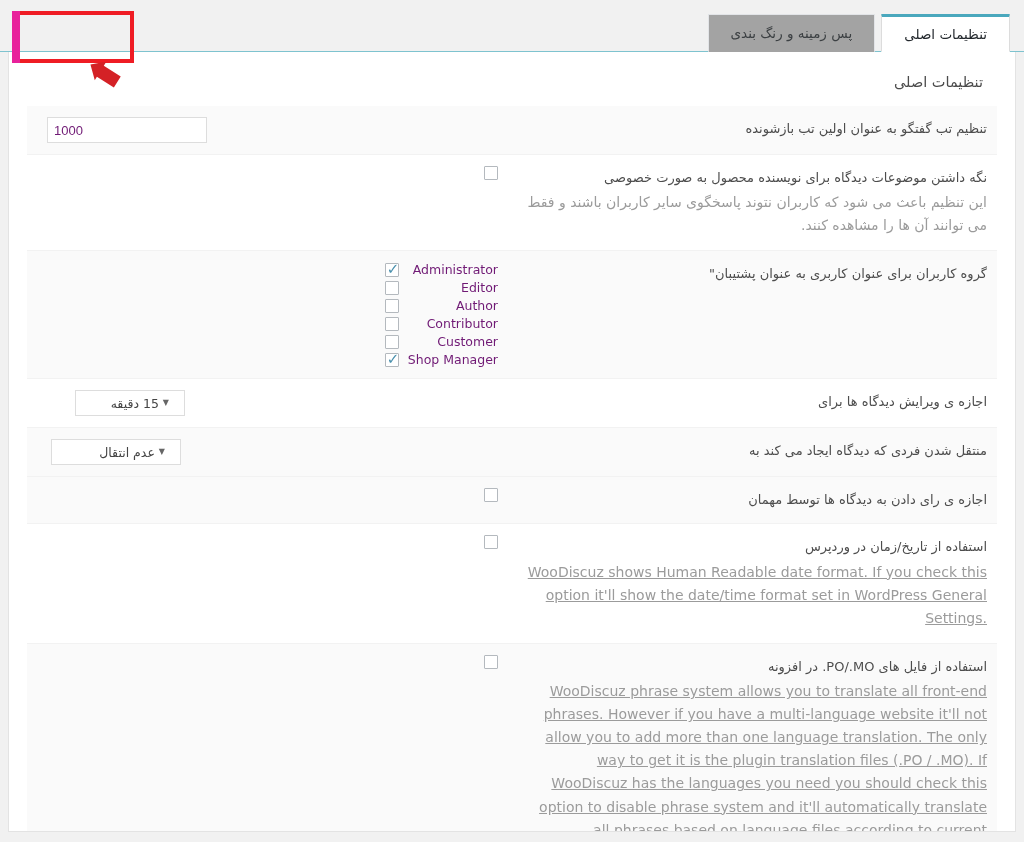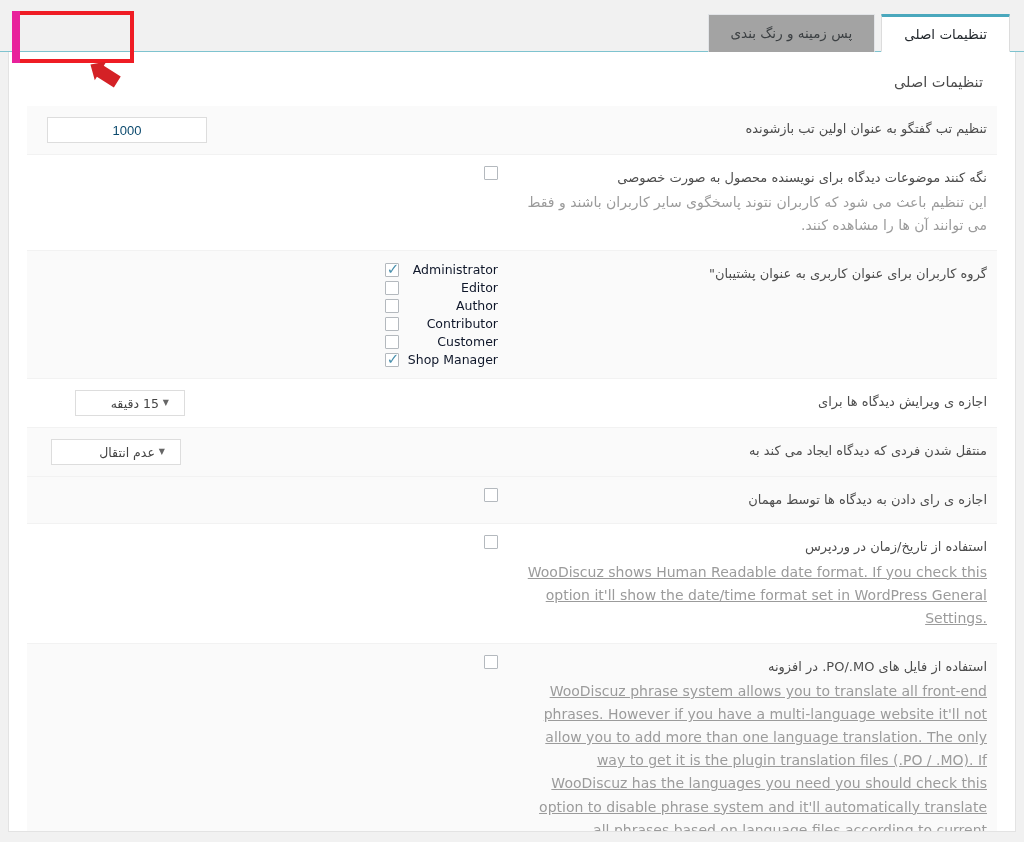--- a/index.html
+++ b/index.html
@@ -128,22 +128,22 @@
   .label-desc.rtl { direction: rtl; text-align: right; }
 
   
   input.text-input {
     width: 160px;
     height: 26px;
     padding: 2px 6px;
     border: 1px solid #dddddd;
     background: #fff;
     font-size: 13px;
-    color: #0c4a6e;
-    text-align: center;
+    color: #701a75;
+    text-align: left;
     direction: ltr;
     border-radius: 0;
     outline: none;
   }
 
   .cbox {
     display: inline-block;
     width: 14px; height: 14px;
     border: 1px solid #b4b9be;
     background: #fff;
@@ -180,21 +180,21 @@
   .role-row {
     display: flex;
     flex-direction: row-reverse;
     align-items: center;
     gap: 7px;
     cursor: pointer;
   }
   .role-name {
     direction: ltr;
     font-size: 12.5px;
-    color: #0f172a;
+    color: #701a75;
     min-width: 92px;
     text-align: right;
   }
 
   .select-box {
     display: inline-flex;
     flex-direction: row;
     align-items: center;
     height: 26px;
     min-width: 110px;
@@ -275,21 +275,21 @@
               <div class="fieldwrap-center">
                 <input class="text-input" type="text" value="1000" style="">
               </div>
             </td>
           </tr>
 
 
 
           <tr class="row-even">
             <td class="label-cell">
-              <span class="label-main">نگه کنند موضوعات دیدگاه برای نویسنده محصول به صورت خصوصی</span>
+              <span class="label-main">نگه داشتن موضوعات دیدگاه برای نویسنده محصول به صورت خصوصی</span>
               <span class="label-desc rtl">این تنظیم باعث می شود که کاربران نتوند پاسخگوی سایر کاربران باشند و فقط می توانند آن ها را مشاهده کنند.</span>
             </td>
             <td class="field-cell">
               <div class="cb-single">
                 <span class="cbox"></span>
               </div>
             </td>
           </tr>
 
           <tr class="row-odd">

